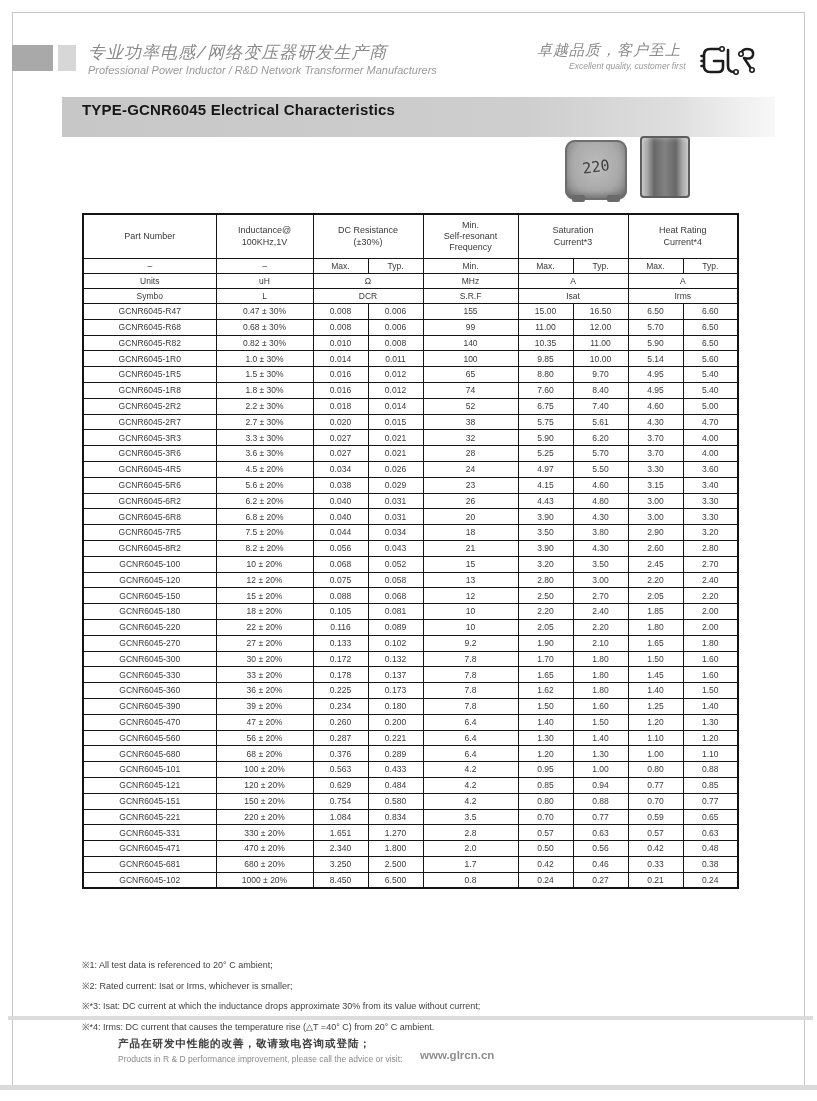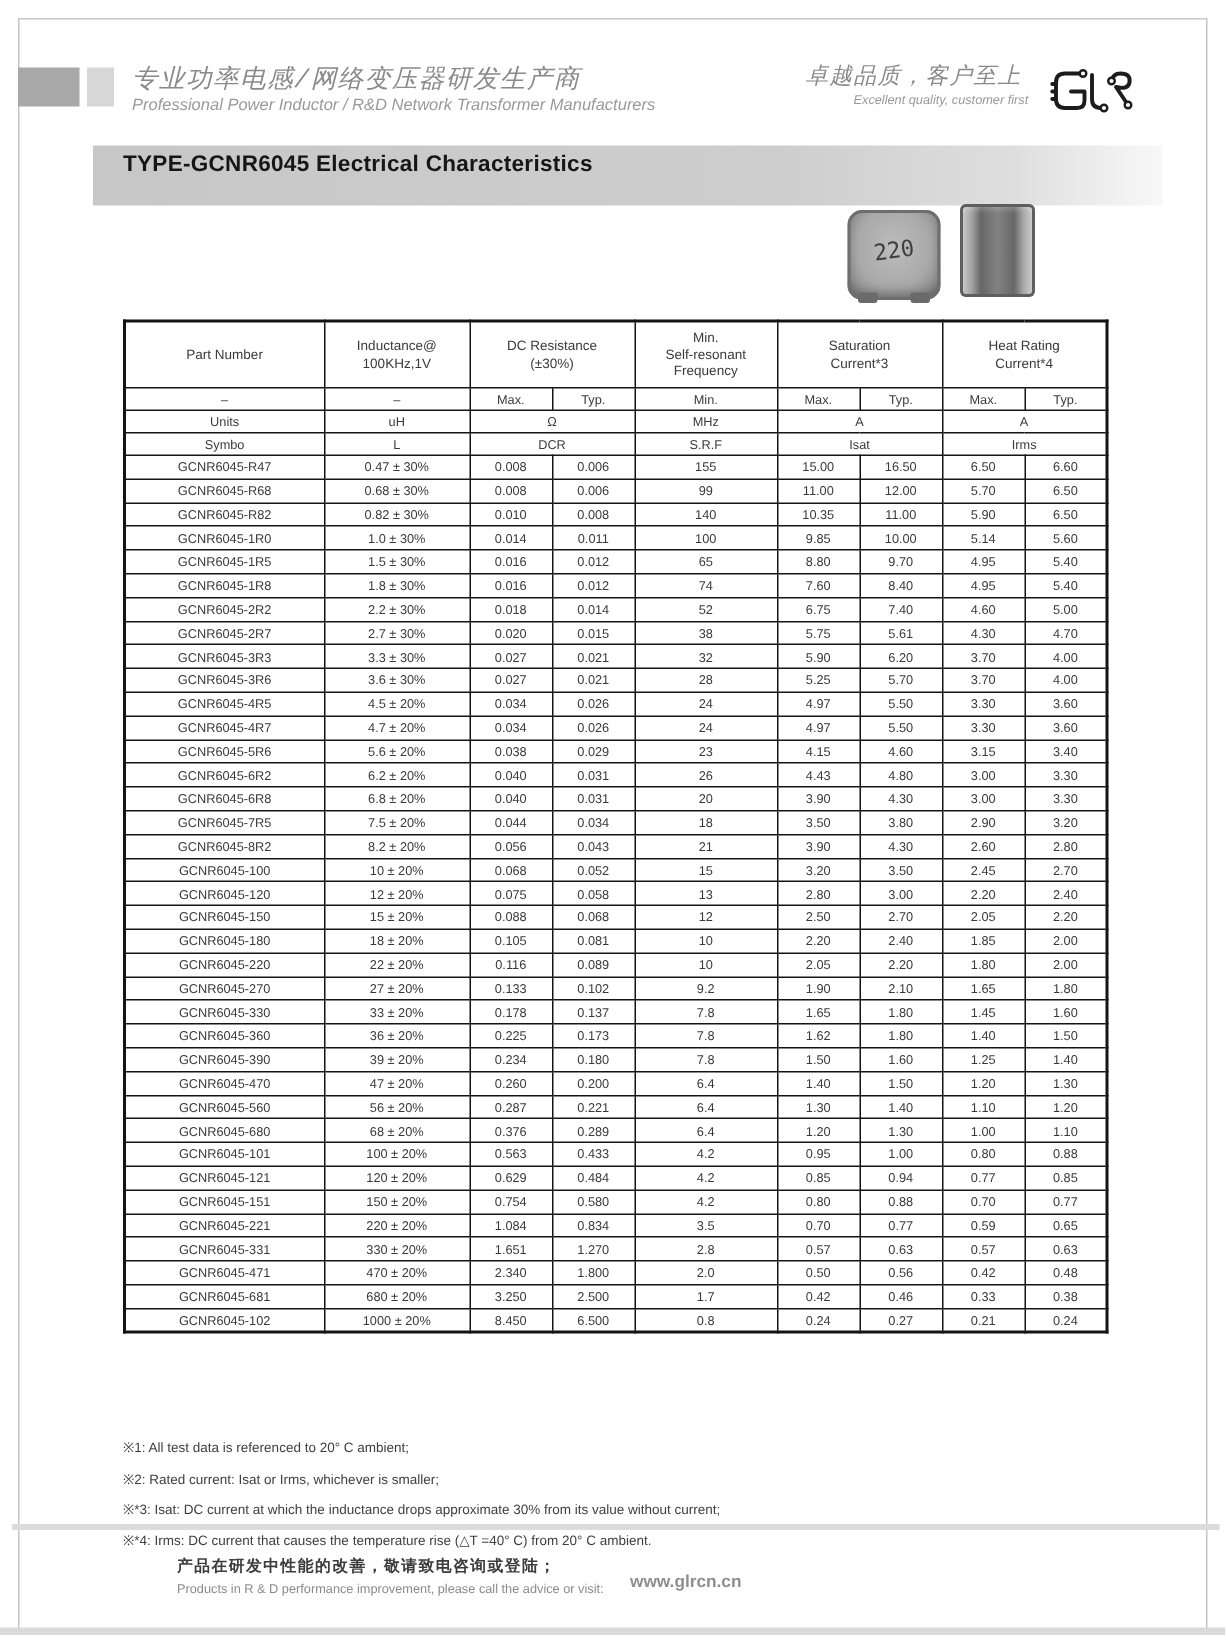--- a/index.html
+++ b/index.html
@@ -273,31 +273,20 @@
           <td>4.5 ± 20%</td>
           <td>0.034</td>
           <td>0.026</td>
           <td>24</td>
           <td>4.97</td>
           <td>5.50</td>
           <td>3.30</td>
           <td>3.60</td>
         </tr>
         <tr>
-          <td>GCNR6045-4R7</td>
-          <td>4.7 ± 20%</td>
-          <td>0.034</td>
-          <td>0.026</td>
-          <td>24</td>
-          <td>4.97</td>
-          <td>5.50</td>
-          <td>3.30</td>
-          <td>3.60</td>
-        </tr>
-        <tr>
           <td>GCNR6045-5R6</td>
           <td>5.6 ± 20%</td>
           <td>0.038</td>
           <td>0.029</td>
           <td>23</td>
           <td>4.15</td>
           <td>4.60</td>
           <td>3.15</td>
           <td>3.40</td>
         </tr>
@@ -405,20 +394,31 @@
           <td>27 ± 20%</td>
           <td>0.133</td>
           <td>0.102</td>
           <td>9.2</td>
           <td>1.90</td>
           <td>2.10</td>
           <td>1.65</td>
           <td>1.80</td>
         </tr>
         <tr>
+          <td>GCNR6045-300</td>
+          <td>30 ± 20%</td>
+          <td>0.172</td>
+          <td>0.132</td>
+          <td>7.8</td>
+          <td>1.70</td>
+          <td>1.80</td>
+          <td>1.50</td>
+          <td>1.60</td>
+        </tr>
+        <tr>
           <td>GCNR6045-330</td>
           <td>33 ± 20%</td>
           <td>0.178</td>
           <td>0.137</td>
           <td>7.8</td>
           <td>1.65</td>
           <td>1.80</td>
           <td>1.45</td>
           <td>1.60</td>
         </tr>

